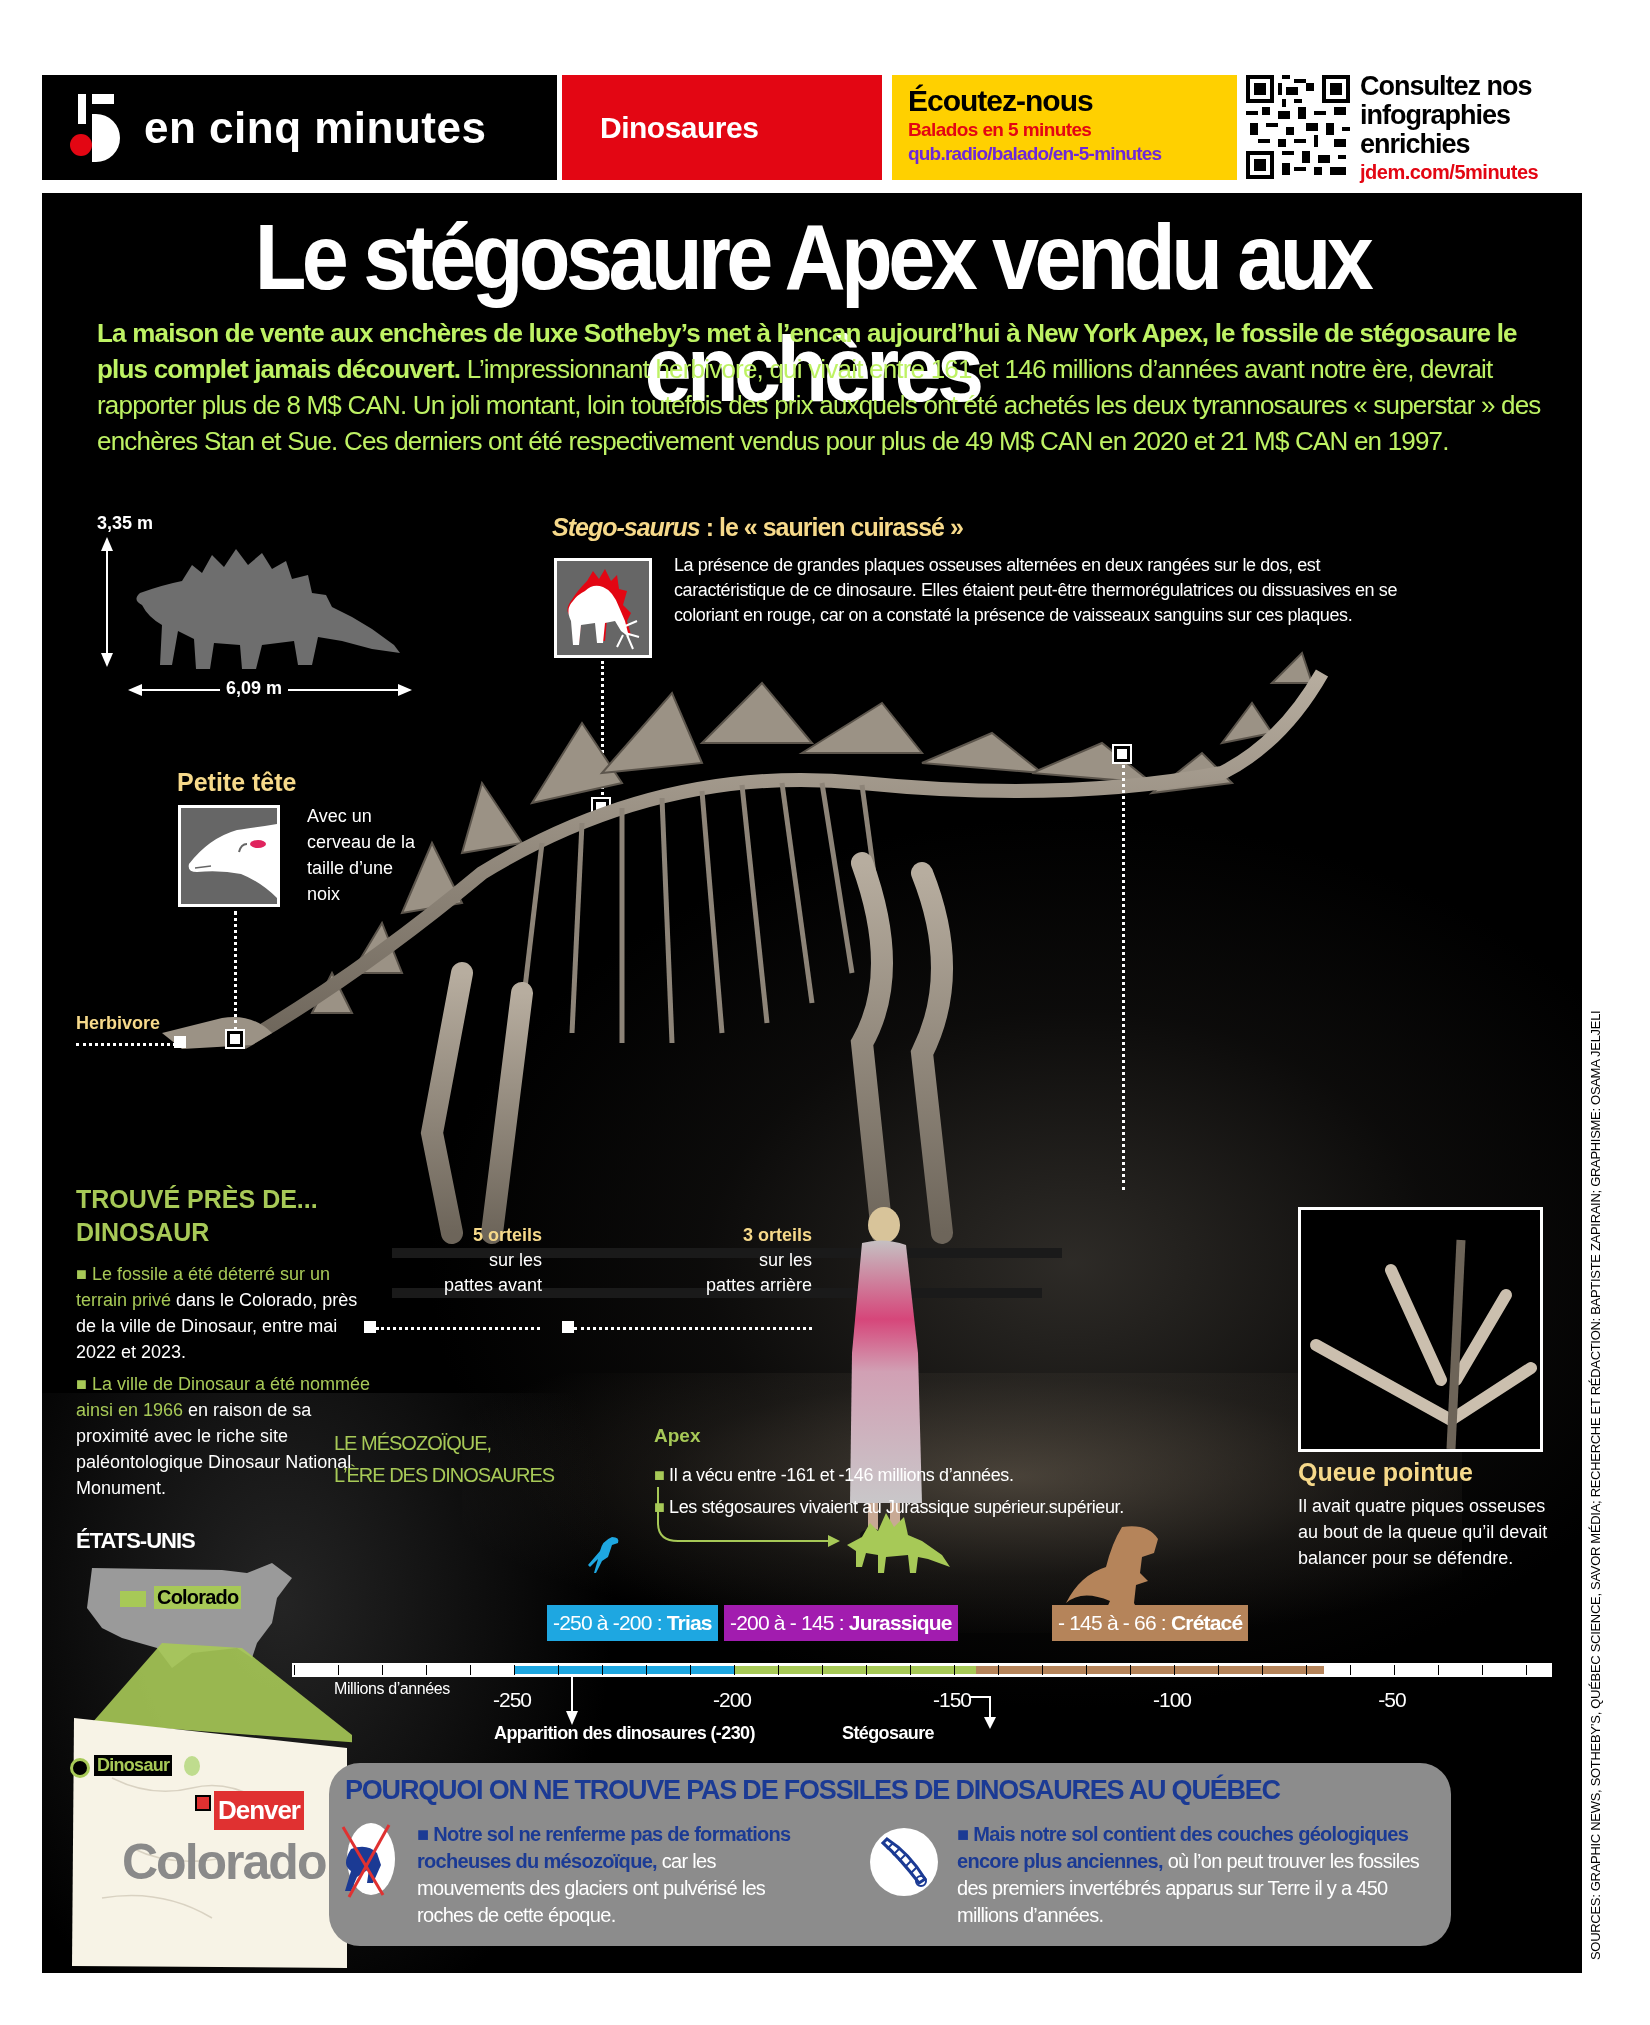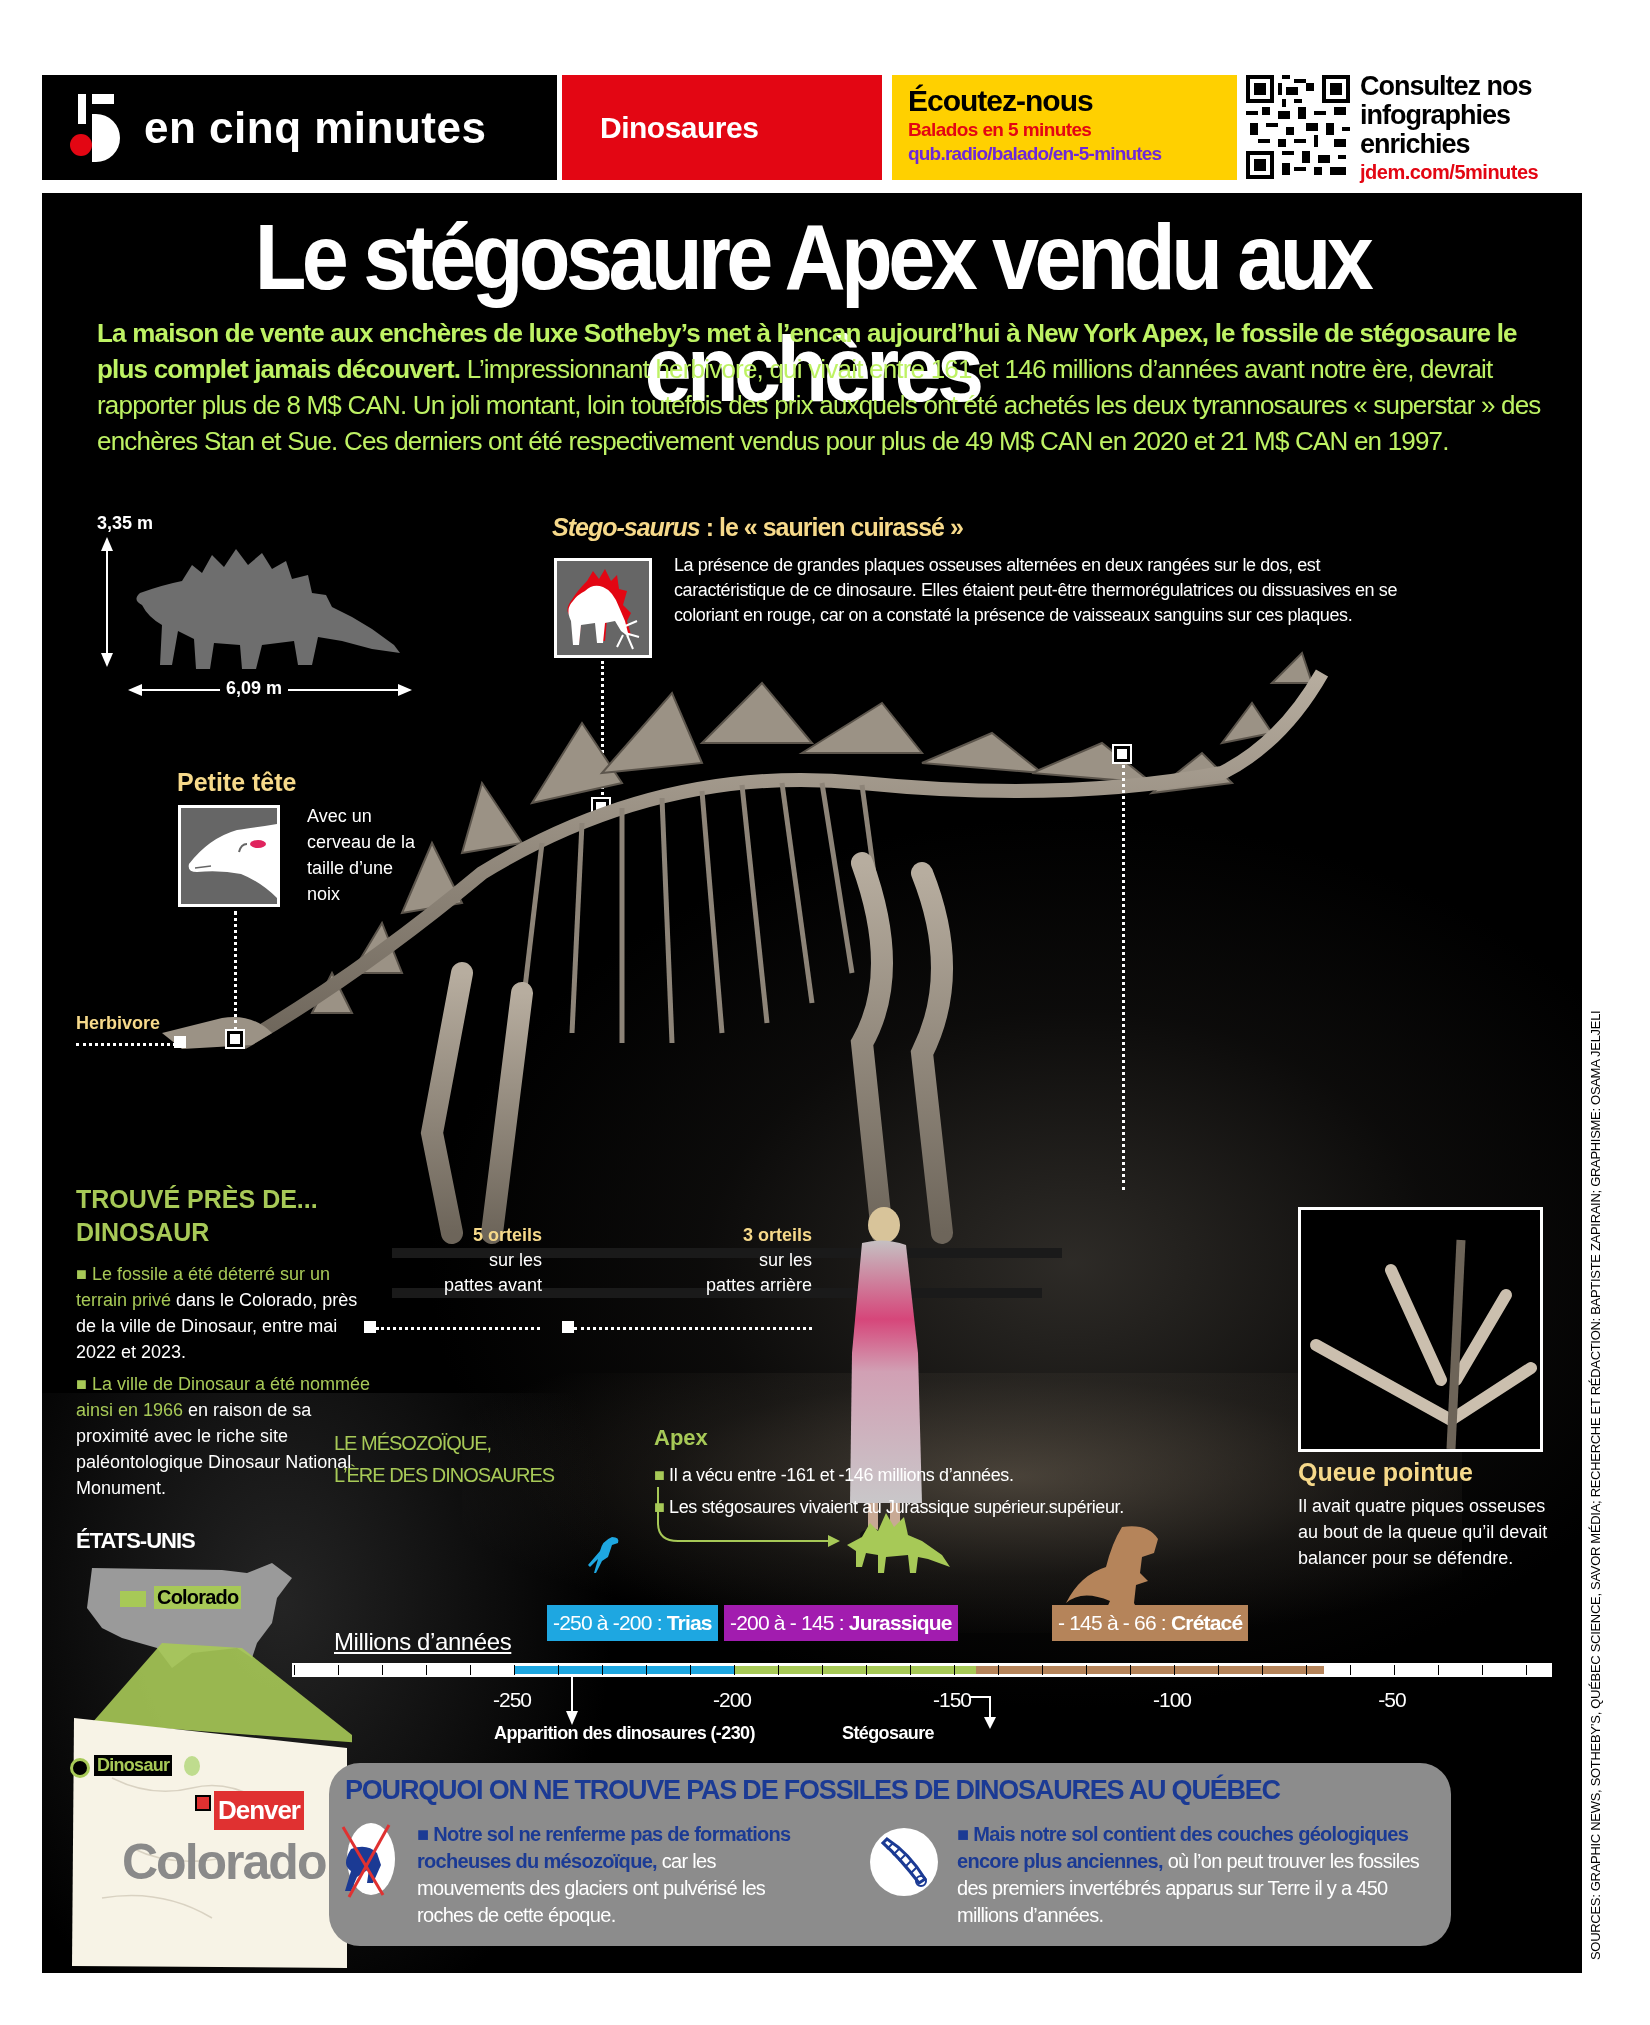--- a/index.html
+++ b/index.html
@@ -316,40 +316,40 @@
   <div class="abs" style="left:28px;top:1565px;width:20px;height:20px;border-radius:50%;background:#000;border:3px solid #a7c957;"></div>
   <div class="abs cond" style="left:52px;top:1562px;background:#000;color:#a7c957;font-size:18px;font-weight:bold;padding:0 3px;">Dinosaur</div>
   <div class="abs" style="left:153px;top:1602px;width:16px;height:16px;background:#e03131;border:2px solid #000;"></div>
   <div class="abs cond" style="left:172px;top:1598px;background:#e03131;color:#fff;font-size:26px;font-weight:bold;padding:4px 4px;">Denver</div>
   <div class="abs cond" style="left:80px;top:1640px;color:#8a8a8a;font-size:50px;font-weight:bold;">Colorado</div>
 
   <div class="abs green" style="left:292px;top:1234px;font-size:20px;font-weight:normal;line-height:32px;letter-spacing:-1px;">
     <div>LE MÉSOZOÏQUE,</div>
     <div>L’ÈRE DES DINOSAURES</div>
   </div>
-  <div class="abs green" style="left:612px;top:1232px;font-size:22px;font-weight:bold;">Apex</div>
+  <div class="abs green" style="left:612px;top:1232px;font-size:19px;font-weight:bold;">Apex</div>
   <div class="abs" style="left:612px;top:1266px;font-size:18px;line-height:32px;letter-spacing:-0.4px;">
     <div><span class="green">■</span> <span>Il a vécu entre -161 et -146 millions d’années.</span></div>
     <div><span class="green">■</span> <span>Les stégosaures vivaient au Jurassique supérieur.supérieur.</span></div>
   </div>
   <svg class="abs" style="left:612px;top:1290px;" width="200" height="80">
     <path d="M4,4 L4,40 Q4,58 24,58 L175,58" stroke="#a7c957" stroke-width="2" fill="none"></path>
     <polygon points="186,58 174,52 174,64" fill="#a7c957"></polygon>
   </svg>
   <svg class="abs" style="left:800px;top:1312px;" width="110" height="70" viewBox="0 0 110 70">
     <path d="M5,40 L20,32 L28,18 L36,26 L44,8 L52,22 L62,12 L66,30 L80,36 L100,50 L108,62 L86,54 L76,52 L74,68 L68,68 L66,50 L44,52 L42,68 L36,68 L36,50 L24,48 L20,62 L14,62 L14,46 Z" fill="#a7c957"></path>
   </svg>
   <svg class="abs" style="left:540px;top:1340px;" width="40" height="40" viewBox="0 0 40 40">
     <path d="M30,4 Q38,4 36,10 L30,12 L26,24 L20,28 L14,40 L12,40 L16,26 L8,34 L6,32 L18,18 Q20,8 30,4 Z" fill="#1ea7e1"></path>
   </svg>
   <svg class="abs" style="left:1020px;top:1330px;" width="110" height="110" viewBox="0 0 110 110">
     <path d="M60,4 Q86,0 96,16 L92,30 L80,34 L78,50 L86,58 L74,62 L72,80 L82,100 L70,100 L62,82 L50,100 L38,100 L48,78 Q20,66 4,80 Q18,52 44,44 Q50,20 60,4 Z" fill="#b5845a"></path>
   </svg>
 
-  <div class="abs" style="left:292px;top:1435px;font-size:24px;letter-spacing:-0.4px;text-decoration:underline;">Millions d’années</div>
+  <div class="abs" style="left:292px;top:1487px;font-size:16px;letter-spacing:-0.4px;">Millions d’années</div>
 
   <div class="era-label" style="left:505px;background:#1ea7e1;"><span>-250 à -200 : </span><b>Trias</b></div>
   <div class="era-label" style="left:682px;background:#a21caf;"><span>-200 à - 145 : </span><b>Jurassique</b></div>
   <div class="era-label" style="left:1010px;background:#b5845a;"><span>- 145 à - 66 : </span><b>Crétacé</b></div>
 
   <div class="abs" style="left:250px;top:1470px;width:1260px;height:14px;background:#fff;border:2px solid #fff;">
     <div style="position:absolute;left:220px;top:1px;width:220px;height:8px;background:#1ea7e1;"></div>
     <div style="position:absolute;left:440px;top:1px;width:242px;height:8px;background:#a7c957;"></div>
     <div style="position:absolute;left:682px;top:1px;width:348px;height:8px;background:#b5845a;"></div>
     <div style="position:absolute;left:0;top:0;width:100%;height:10px;background:repeating-linear-gradient(to right,#000 0,#000 1px,transparent 1px,transparent 44px);"></div>

